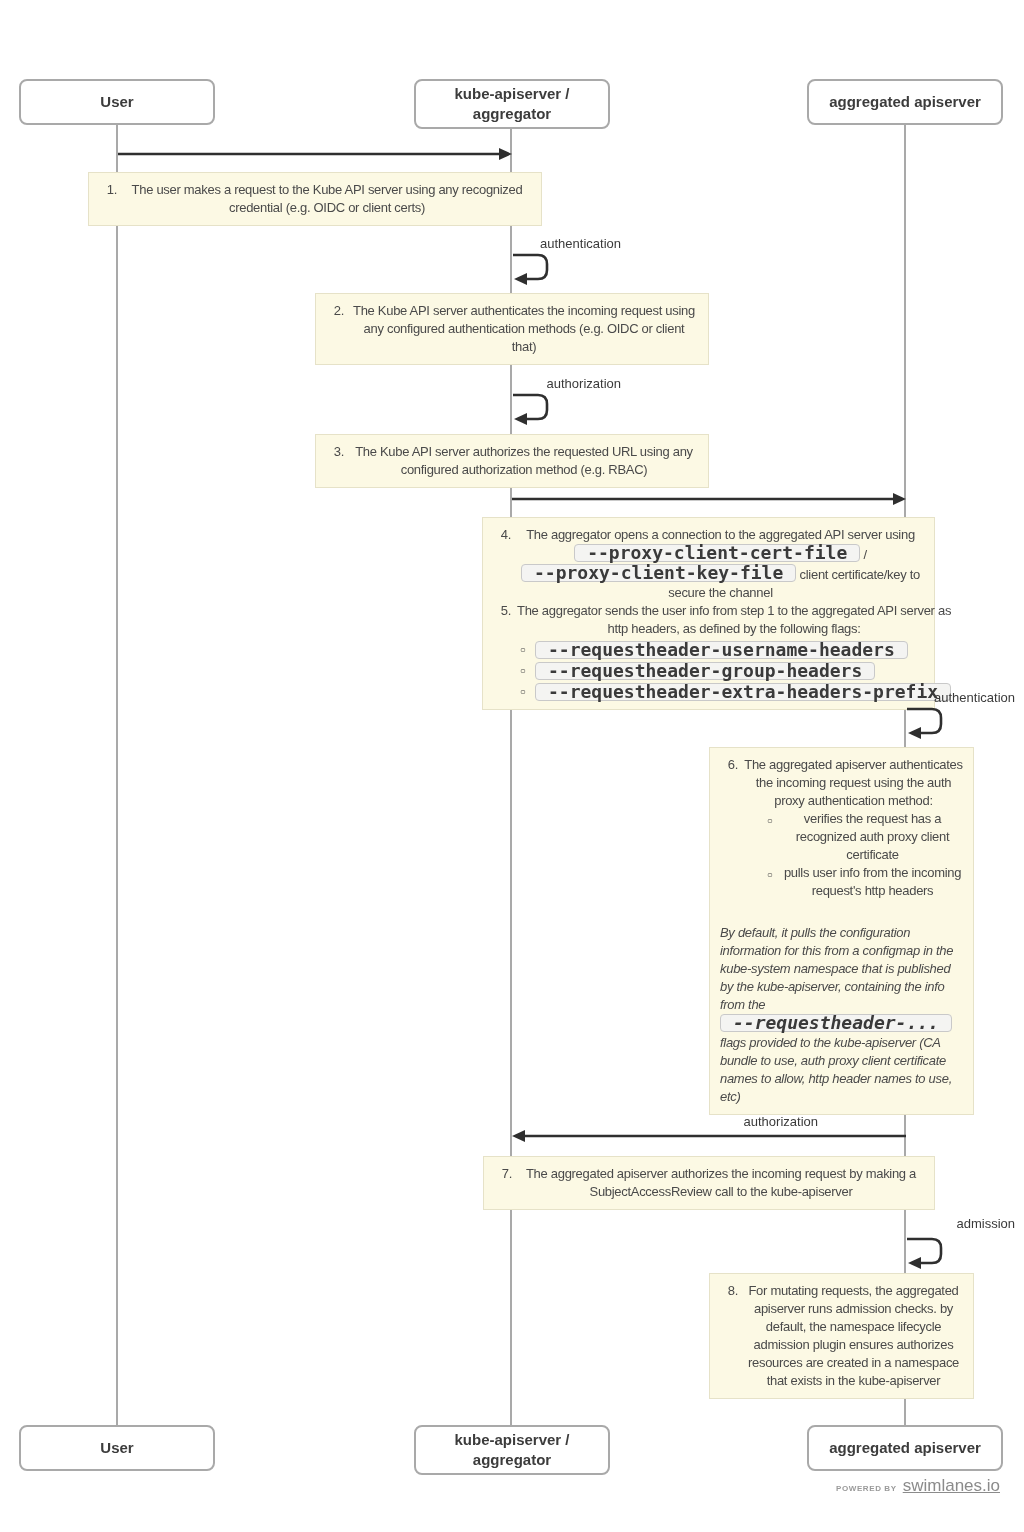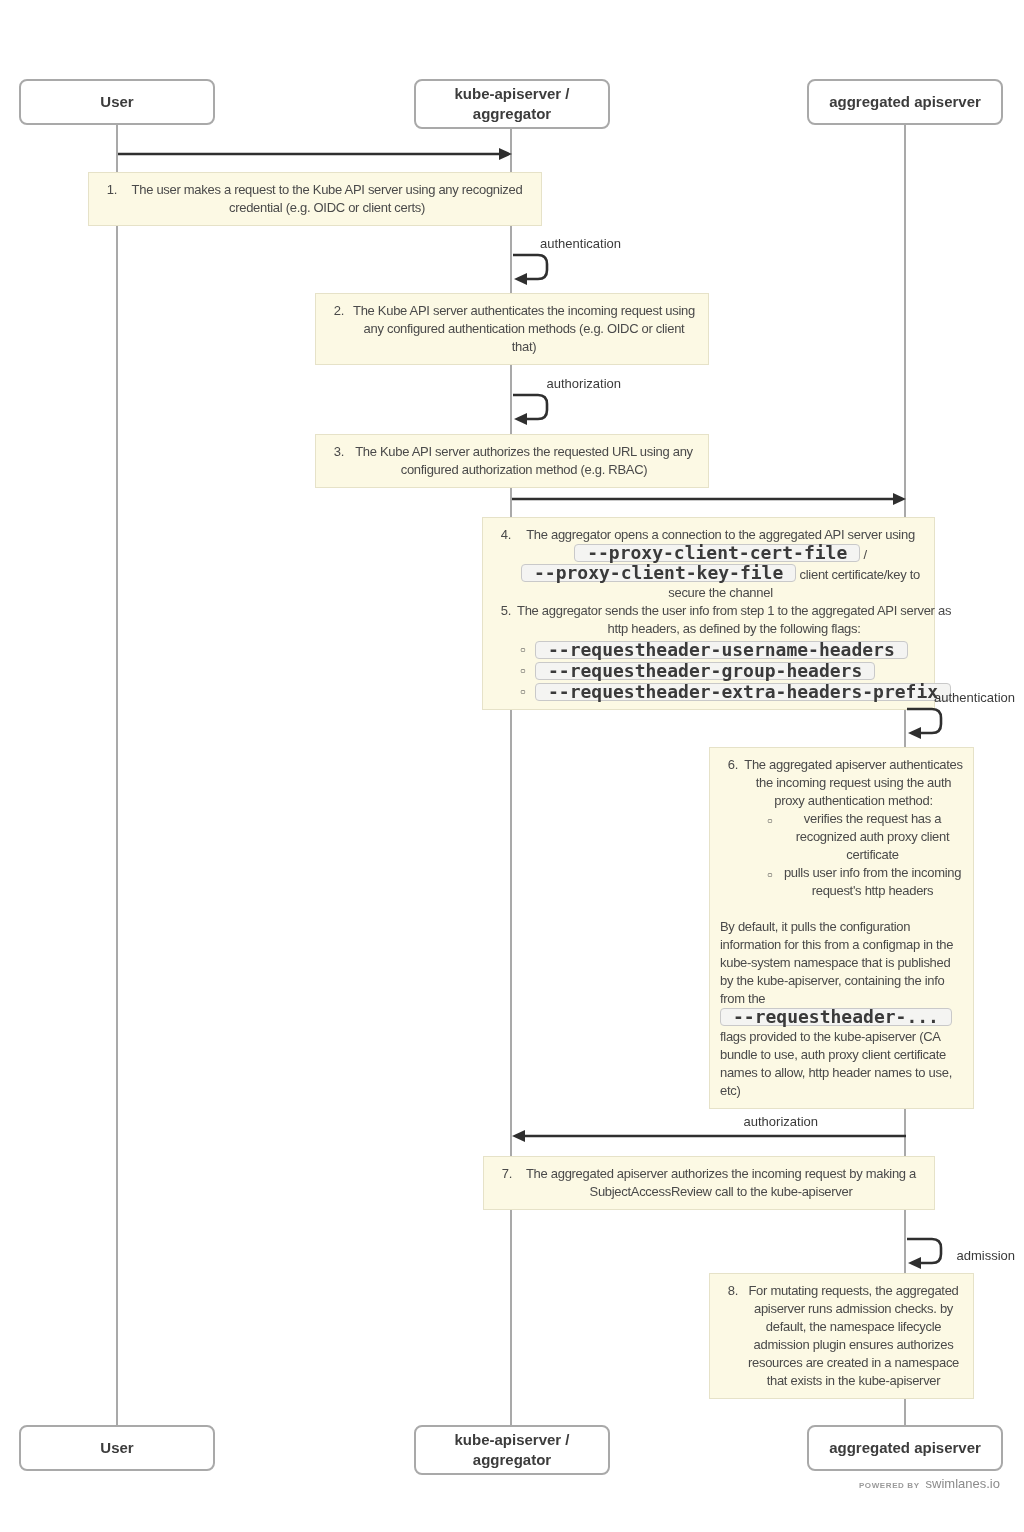--- a/index.html
+++ b/index.html
@@ -32,36 +32,36 @@
     font-size:13px; letter-spacing:-0.3px; line-height:18px;
     padding:8px 10px;
   }
   .li { display:flex; }
   .mk { flex:0 0 18px; margin-right:6px; text-align:right; }
   .tx { flex:1;text-align:center; }
   .li2 { display:flex; margin-left:20px; }
   .mk2 { flex:0 0 11px; margin-right:7px; font-size:10px; padding-top:2px; color:#4a4a4a; }
   .flagrow { display:flex; align-items:center; margin-top:3px; }
   .flagrow .mk2 { padding-top:0; }
-  .para { margin-top:18px; }
+  .para { margin-top:24px;font-style:italic; }
   .code {
     font-family:"DejaVu Sans Mono", monospace; font-size:18px; font-weight:bold;
     letter-spacing:0; background:#f4f4f2; border:1px solid #c9c9c9; border-radius:4px;
     padding:0 12px; color:#3a3a3a; white-space:nowrap; display:inline-block;
     line-height:16px;
   }
   .footer {
     position:absolute; top:1476px; right:24px;
     display:flex; align-items:baseline; gap:6px;
   }
   .powered {
     font-size:8px; font-weight:bold; letter-spacing:0.6px; color:#9a9a9a;
     text-transform:uppercase;
   }
-  .brand { font-size:13px; color:#8b8b8b; }
+  .brand { font-size:17px; color:#8b8b8b;text-decoration:underline; }
 </style>
 </head>
 <body>
 
 <div class="canvas">
 
 
   <div class="lifeline" style="left:116px;"></div>
   <div class="lifeline" style="left:510px;"></div>
   <div class="lifeline" style="left:904px;"></div>
@@ -175,21 +175,21 @@
     <polygon points="13,2 0,8 13,14" fill="#2f2f2f"></polygon>
   </svg>
 
   <div class="note" style="left:483px;top:1156px;width:452px;">
     <div class="li">
       <span class="mk">7.</span>
       <div class="tx">The aggregated apiserver authorizes the incoming request by making a SubjectAccessReview call to the kube-apiserver</div>
     </div>
   </div>
 
-  <div class="msg-label" style="left:795px;top:1216px;margin-top:32px;">admission</div>
+  <div class="msg-label" style="left:795px;top:1216px;">admission</div>
   <svg class="loop" style="left:906px;top:1236px;" width="40" height="34">
     <path d="M1 3 H26 Q35 3 35 12 V18 Q35 27 26 27 H14" fill="none" stroke="#2f2f2f" stroke-width="2.6"></path>
     <polygon points="15,21 15,33 2,27" fill="#2f2f2f"></polygon>
   </svg>
 
   <div class="note" style="left:709px;top:1273px;width:265px;">
     <div class="li">
       <span class="mk">8.</span>
       <div class="tx">For mutating requests, the aggregated apiserver runs admission checks. by default, the namespace lifecycle admission plugin ensures authorizes resources are created in a namespace that exists in the kube-apiserver</div>
     </div>

